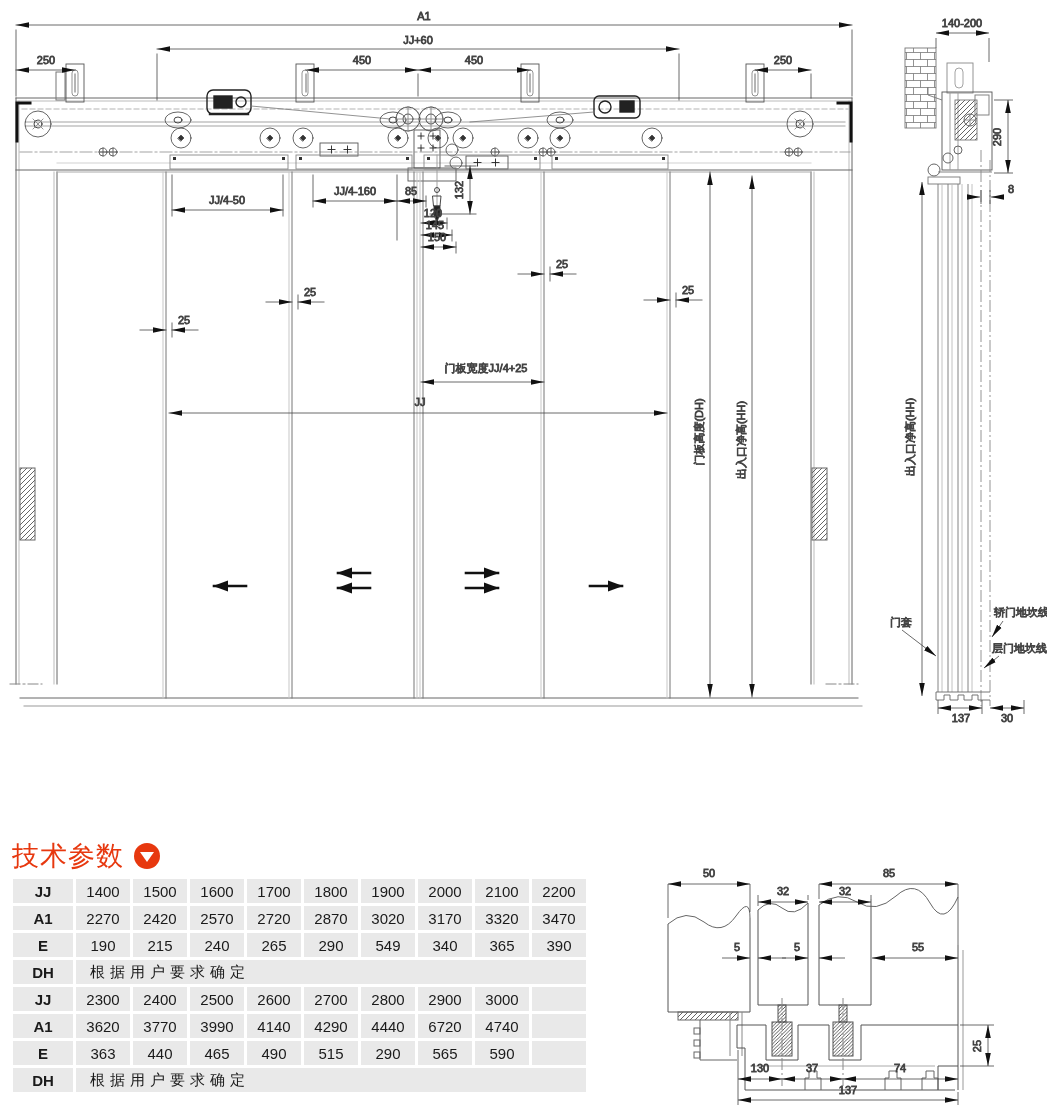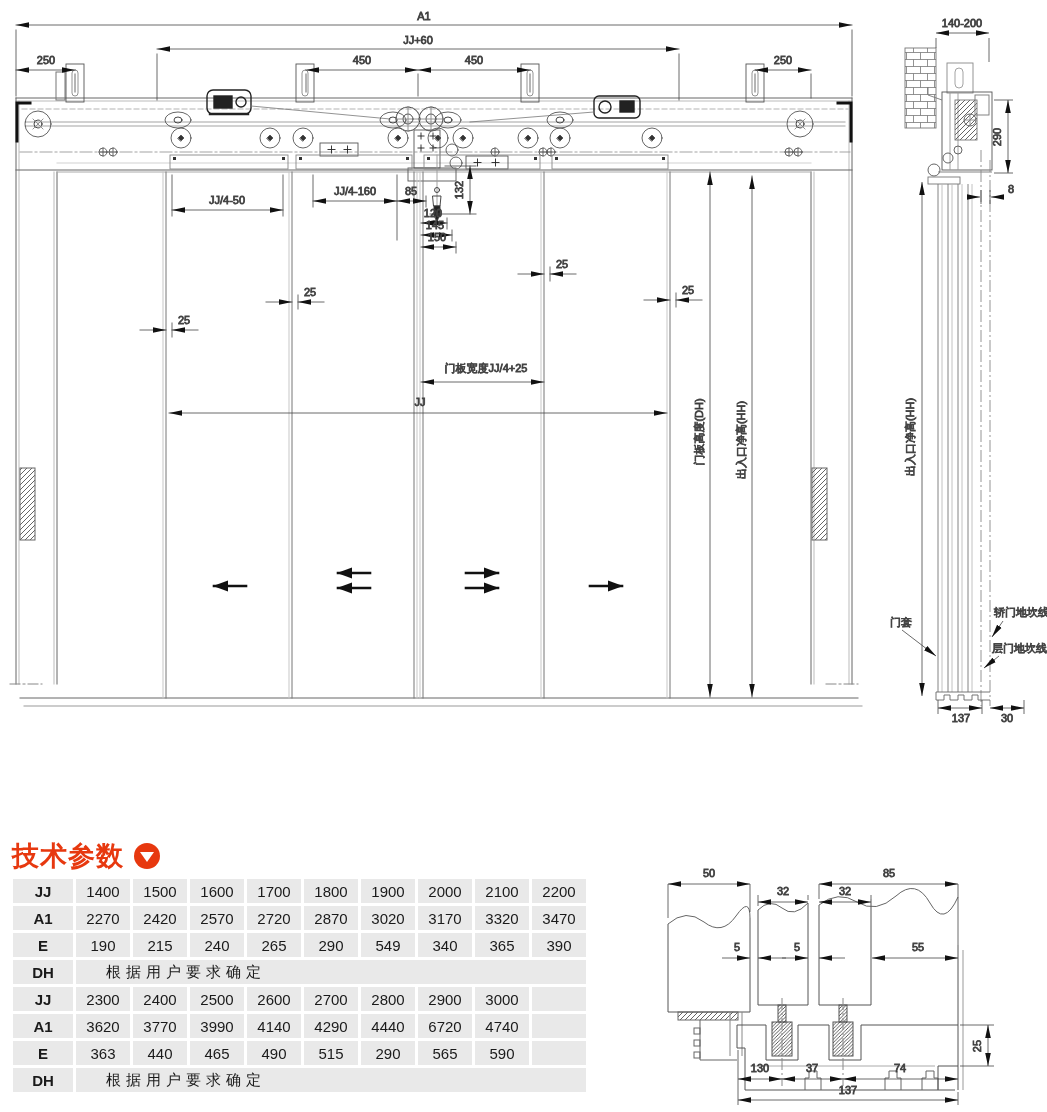--- a/index.html
+++ b/index.html
@@ -2,32 +2,32 @@
 <html style="--accent: #e7380f;"><head>
 <meta charset="utf-8">
 <style>
   html,body{margin:0;padding:0;background:#fff;}
   body{width:1047px;height:1112px;position:relative;overflow:hidden;
        font-family:"Liberation Sans",sans-serif;color:#1a1a1a;}
   svg{position:absolute;left:0;top:0;}
   svg text{font-family:"Liberation Sans",sans-serif;font-size:11px;fill:#1c1c1c;}
   svg text.cjk{font-size:11px;}
   .title-bar{position:absolute;left:12px;top:838px;display:flex;align-items:center;gap:6px;}
-  .title-zh{font-size:27px;font-weight:bold;color:var(--accent,#e7380f);letter-spacing:1px;}
+  .title-zh{font-size:27px;font-weight:normal;color:var(--accent,#e7380f);letter-spacing:1px;}
   .title-en{font-size:24px;color:var(--accent,#e7380f);}
   .marker-icon{width:26px;height:26px;border-radius:50%;background:var(--accent,#e7380f);
        display:flex;align-items:center;justify-content:center;margin-left:4px;}
   .marker-icon .tri{width:0;height:0;border-left:7px solid transparent;
        border-right:7px solid transparent;border-top:10px solid #fff;margin-top:2px;}
   table.params{position:absolute;left:10px;top:876px;border-collapse:separate;border-spacing:3px;}
   table.params td{background:#e9e9e9;height:24px;text-align:center;font-size:15px;
        padding:0 2px;white-space:nowrap;}
   table.params td.lbl{width:56px;font-weight:bold;}
   table.params td.val{width:50px;margin-left:28px;}
-  table.params td.note{text-align:left;padding-left:30px;letter-spacing:5px;font-size:15px;}
+  table.params td.note{text-align:left;padding-left:14px;letter-spacing:5px;font-size:15px;}
 </style>
 </head>
 <body>
 
 <svg width="1047" height="1112" viewBox="0 0 1047 1112">
 <defs>
   <marker id="dim" markerWidth="14" markerHeight="8" refX="13" refY="4" orient="auto-start-reverse" markerUnits="userSpaceOnUse">
     <path d="M13,4 L0,1.2 L0,6.8 Z" fill="#111"></path>
   </marker>
   <marker id="dirArrow" markerWidth="16" markerHeight="12" refX="14" refY="6" orient="auto" markerUnits="userSpaceOnUse">

